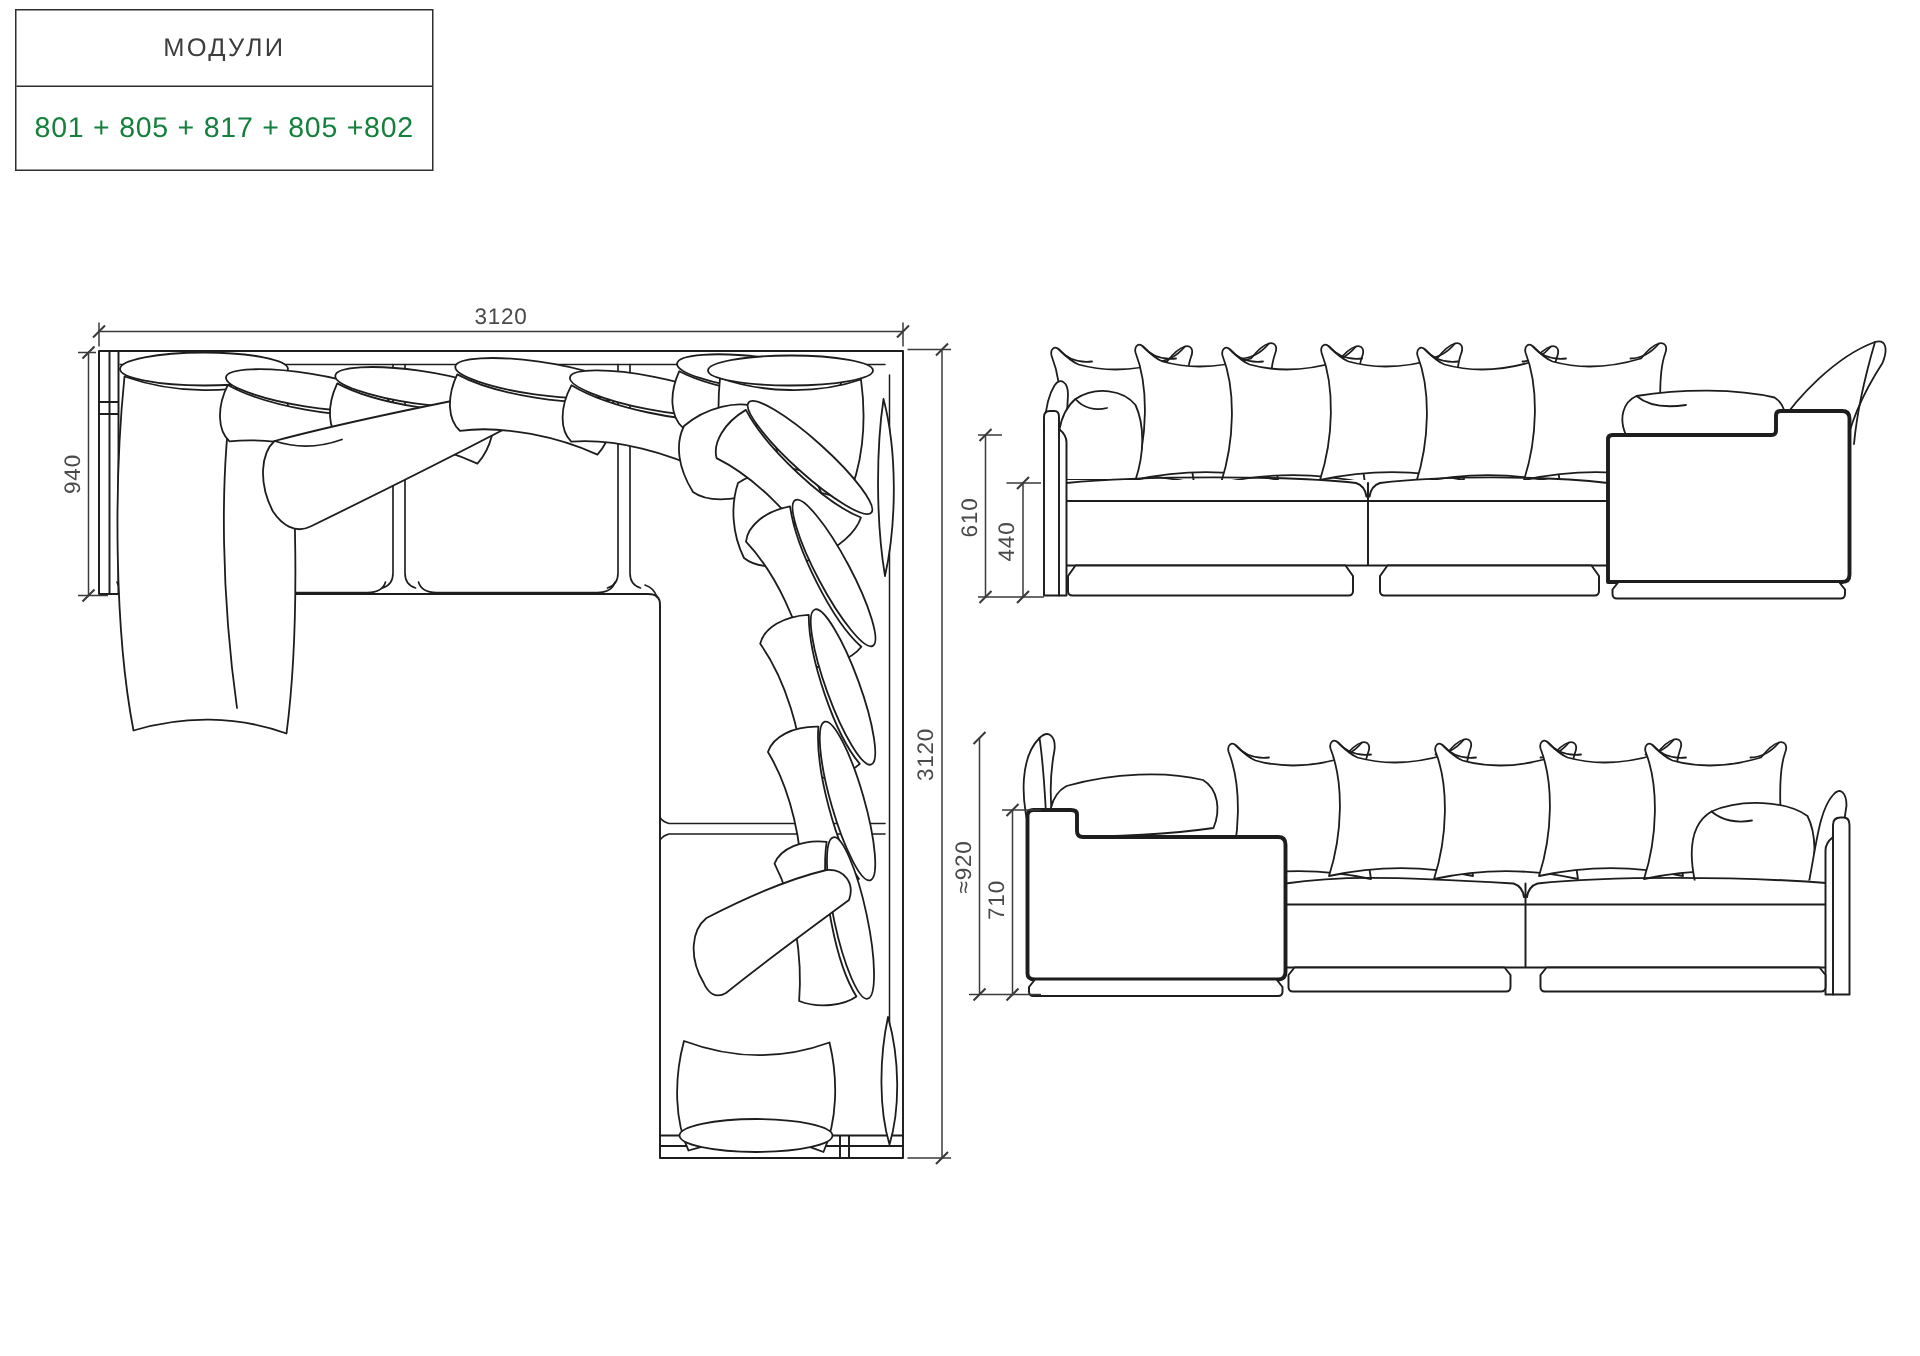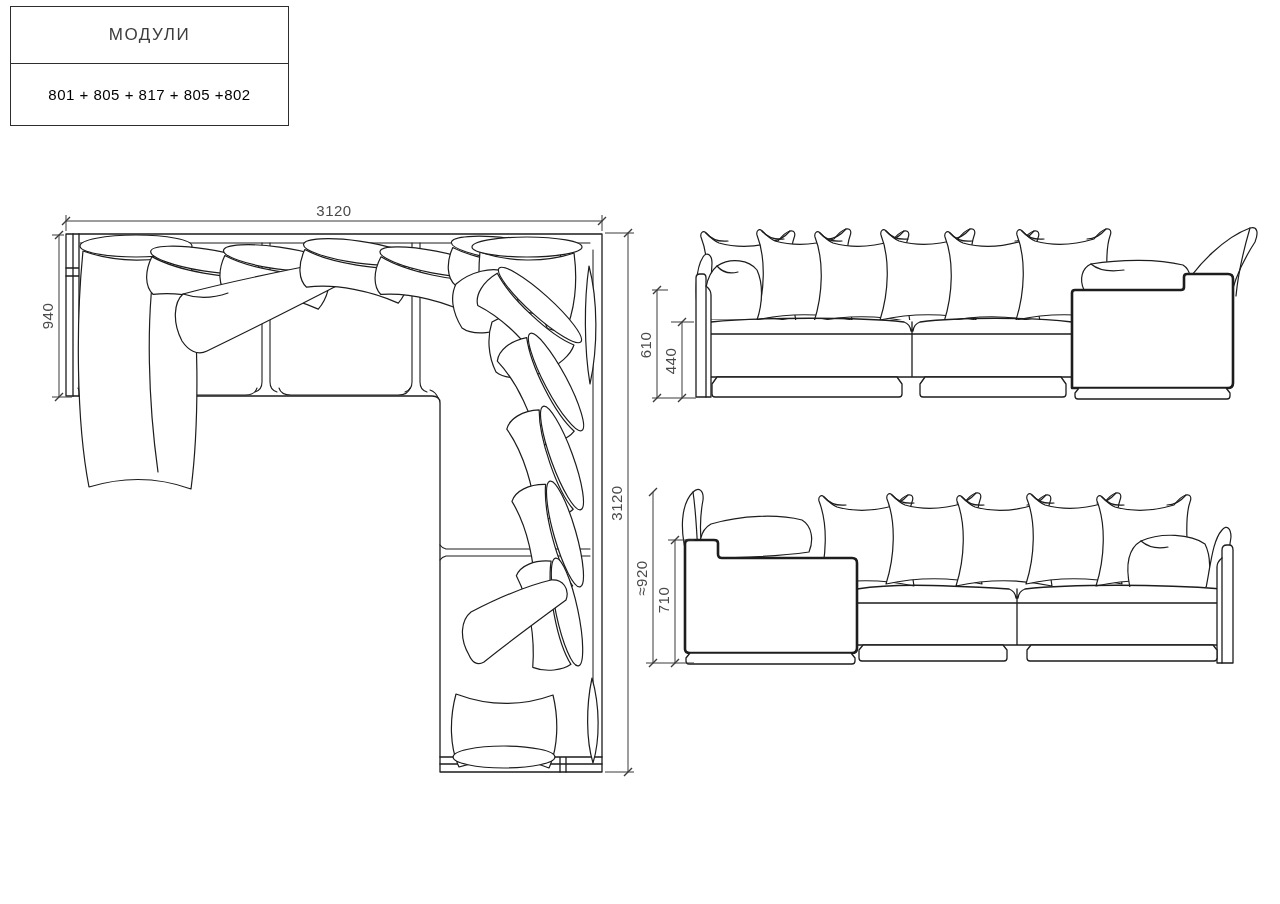--- a/index.html
+++ b/index.html
@@ -1,23 +1,23 @@
 <!DOCTYPE html>
 <html><head>
 <meta charset="utf-8">
 <style>
   html,body{margin:0;padding:0;background:#fff;}
   .canvas{position:relative;width:1280px;height:904px;background:#ffffff;overflow:hidden;
           font-family:"Liberation Sans",sans-serif;}
-  .title-block{position:absolute;left:10px;top:6px;width:279px;height:120px;
+  .title-block{position:absolute;left:10px;top:6px;width:279px;height:108px;
                border:1.6px solid #2e2e2e;background:#fff;display:flex;flex-direction:column;box-sizing:border-box;}
   .tb-title{flex:1;display:flex;align-items:center;justify-content:center;
             font-size:17px;letter-spacing:1.5px;color:#3d3d3d;border-bottom:1.4px solid #2e2e2e;}
   .tb-modules{flex:1.1;display:flex;align-items:center;justify-content:center;
-              font-size:15px;letter-spacing:.5px;color:#000000;}
+              font-size:19px;letter-spacing:.5px;color:#15803d;}
   svg{position:absolute;overflow:visible;}
   .dim-text{font-family:"Liberation Sans",sans-serif;font-size:15px;fill:#4a4a4a;letter-spacing:.5px;}
 </style>
 </head>
 <body>
 
 <div class="canvas">
 
   <div class="title-block">
     <div class="tb-title">МОДУЛИ</div>

